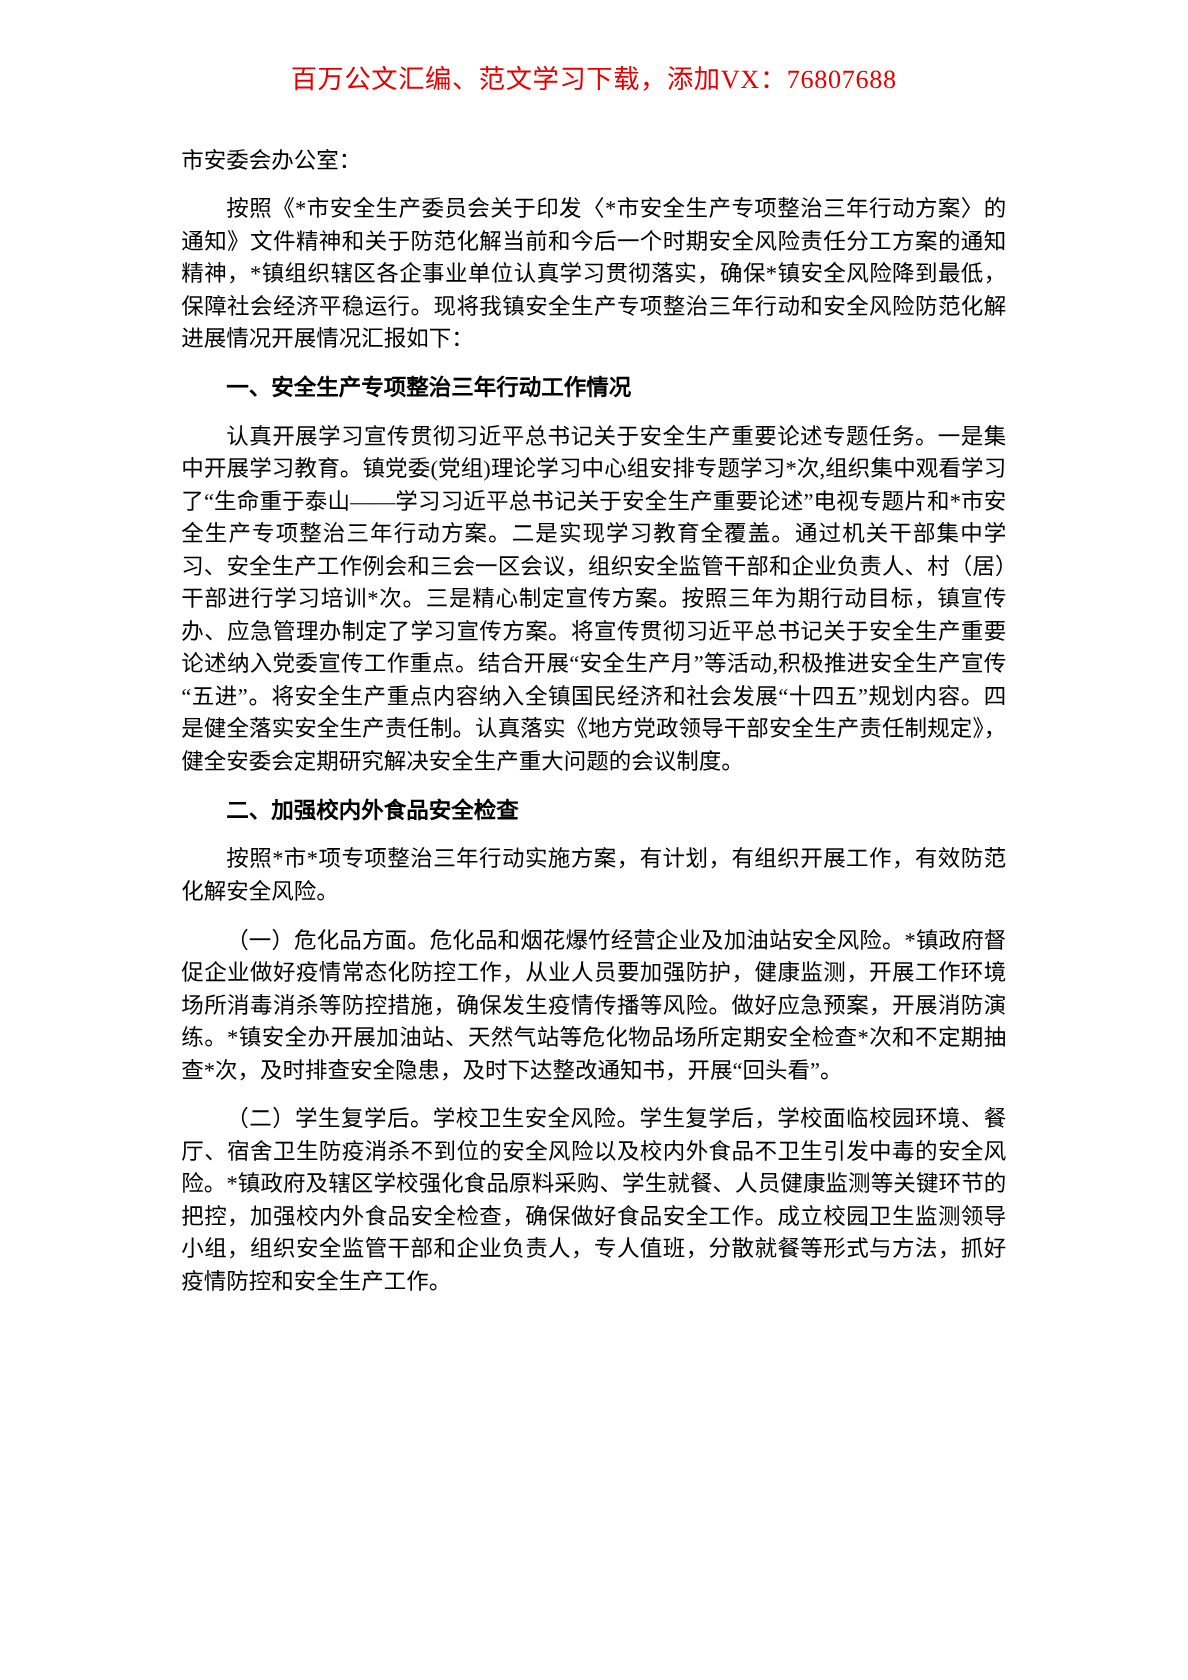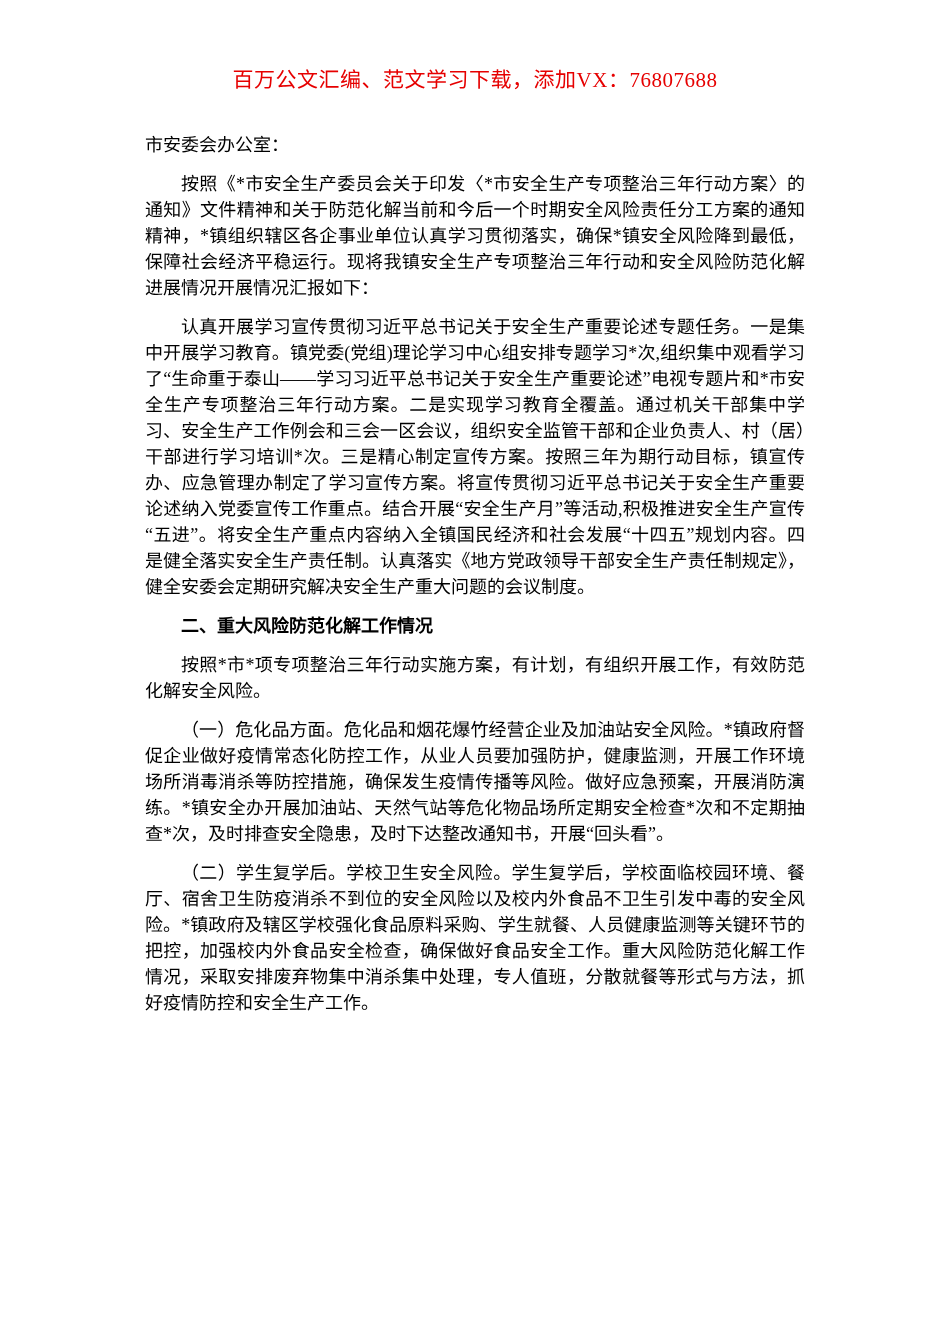--- a/index.html
+++ b/index.html
@@ -9,21 +9,21 @@
     width: 950px;
     height: 1344px;
     overflow: hidden;
     font-family: "Liberation Serif", "DejaVu Serif", serif;
     color: #000000;
   }
   .page {
     width: 950px;
     height: 1072px;
     background: #ffffff;
-    padding: 66px 145px 0 145px;
+    padding: 49px 145px 0 145px;
   }
   .promo {
     text-align: center;
     font-size: 21px;
     line-height: 28px;
     color: #e60000;
     margin-bottom: 38px;
     font-weight: 400;
     letter-spacing: 0.5px;
   }
@@ -57,26 +57,27 @@
 <div class="page">
 
   <div class="promo" style="color: rgb(230, 0, 0);">百万公文汇编、范文学习下载，添加VX：76807688</div>
 
   <main class="doc">
 
     <p class="salutation">市安委会办公室：</p>
 
     <p class="para">按照《*市安全生产委员会关于印发〈*市安全生产专项整治三年行动方案〉的通知》文件精神和关于防范化解当前和今后一个时期安全风险责任分工方案的通知精神，*镇组织辖区各企事业单位认真学习贯彻落实，确保*镇安全风险降到最低，保障社会经济平稳运行。现将我镇安全生产专项整治三年行动和安全风险防范化解进展情况开展情况汇报如下：</p>
 
+    <h2 class="heading">一、安全生产专项整治三年行动工作情况</h2>
 
     <p class="para">认真开展学习宣传贯彻习近平总书记关于安全生产重要论述专题任务。一是集中开展学习教育。镇党委(党组)理论学习中心组安排专题学习*次,组织集中观看学习了“生命重于泰山——学习习近平总书记关于安全生产重要论述”电视专题片和*市安全生产专项整治三年行动方案。二是实现学习教育全覆盖。通过机关干部集中学习、安全生产工作例会和三会一区会议，组织安全监管干部和企业负责人、村（居）干部进行学习培训*次。三是精心制定宣传方案。按照三年为期行动目标，镇宣传办、应急管理办制定了学习宣传方案。将宣传贯彻习近平总书记关于安全生产重要论述纳入党委宣传工作重点。结合开展“安全生产月”等活动,积极推进安全生产宣传“五进”。将安全生产重点内容纳入全镇国民经济和社会发展“十四五”规划内容。四是健全落实安全生产责任制。认真落实《地方党政领导干部安全生产责任制规定》，健全安委会定期研究解决安全生产重大问题的会议制度。</p>
 
-    <h2 class="heading">二、重大风险防范化解工作情况</h2>
+    <h2 class="heading">二、加强校内外食品安全检查</h2>
 
     <p class="para">按照*市*项专项整治三年行动实施方案，有计划，有组织开展工作，有效防范化解安全风险。</p>
 
     <p class="para"><strong class="lead">（一）危化品方面。</strong><span>危化品和烟花爆竹经营企业及加油站安全风险。*镇政府督促企业做好疫情常态化防控工作，从业人员要加强防护，健康监测，开展工作环境场所消毒消杀等防控措施，确保发生疫情传播等风险。做好应急预案，开展消防演练。*镇安全办开展加油站、天然气站等危化物品场所定期安全检查*次和不定期抽查*次，及时排查安全隐患，及时下达整改通知书，开展“回头看”。</span></p>
 
-    <p class="para"><strong class="lead">（二）学生复学后。</strong><span>学校卫生安全风险。学生复学后，学校面临校园环境、餐厅、宿舍卫生防疫消杀不到位的安全风险以及校内外食品不卫生引发中毒的安全风险。*镇政府及辖区学校强化食品原料采购、学生就餐、人员健康监测等关键环节的把控，加强校内外食品安全检查，确保做好食品安全工作。重大风险防范化解工作情况，采取安排废弃物集中消杀集中处理，专人值班，分散就餐等形式与方法，抓好疫情防控和安全生产工作。</span></p>
+    <p class="para"><strong class="lead">（二）学生复学后。</strong><span>学校卫生安全风险。学生复学后，学校面临校园环境、餐厅、宿舍卫生防疫消杀不到位的安全风险以及校内外食品不卫生引发中毒的安全风险。*镇政府及辖区学校强化食品原料采购、学生就餐、人员健康监测等关键环节的把控，加强校内外食品安全检查，确保做好食品安全工作。成立校园卫生监测领导小组，组织安全监管干部和企业负责人，专人值班，分散就餐等形式与方法，抓好疫情防控和安全生产工作。</span></p>
 
 
   </main>
 </div>
 
 </body></html>

